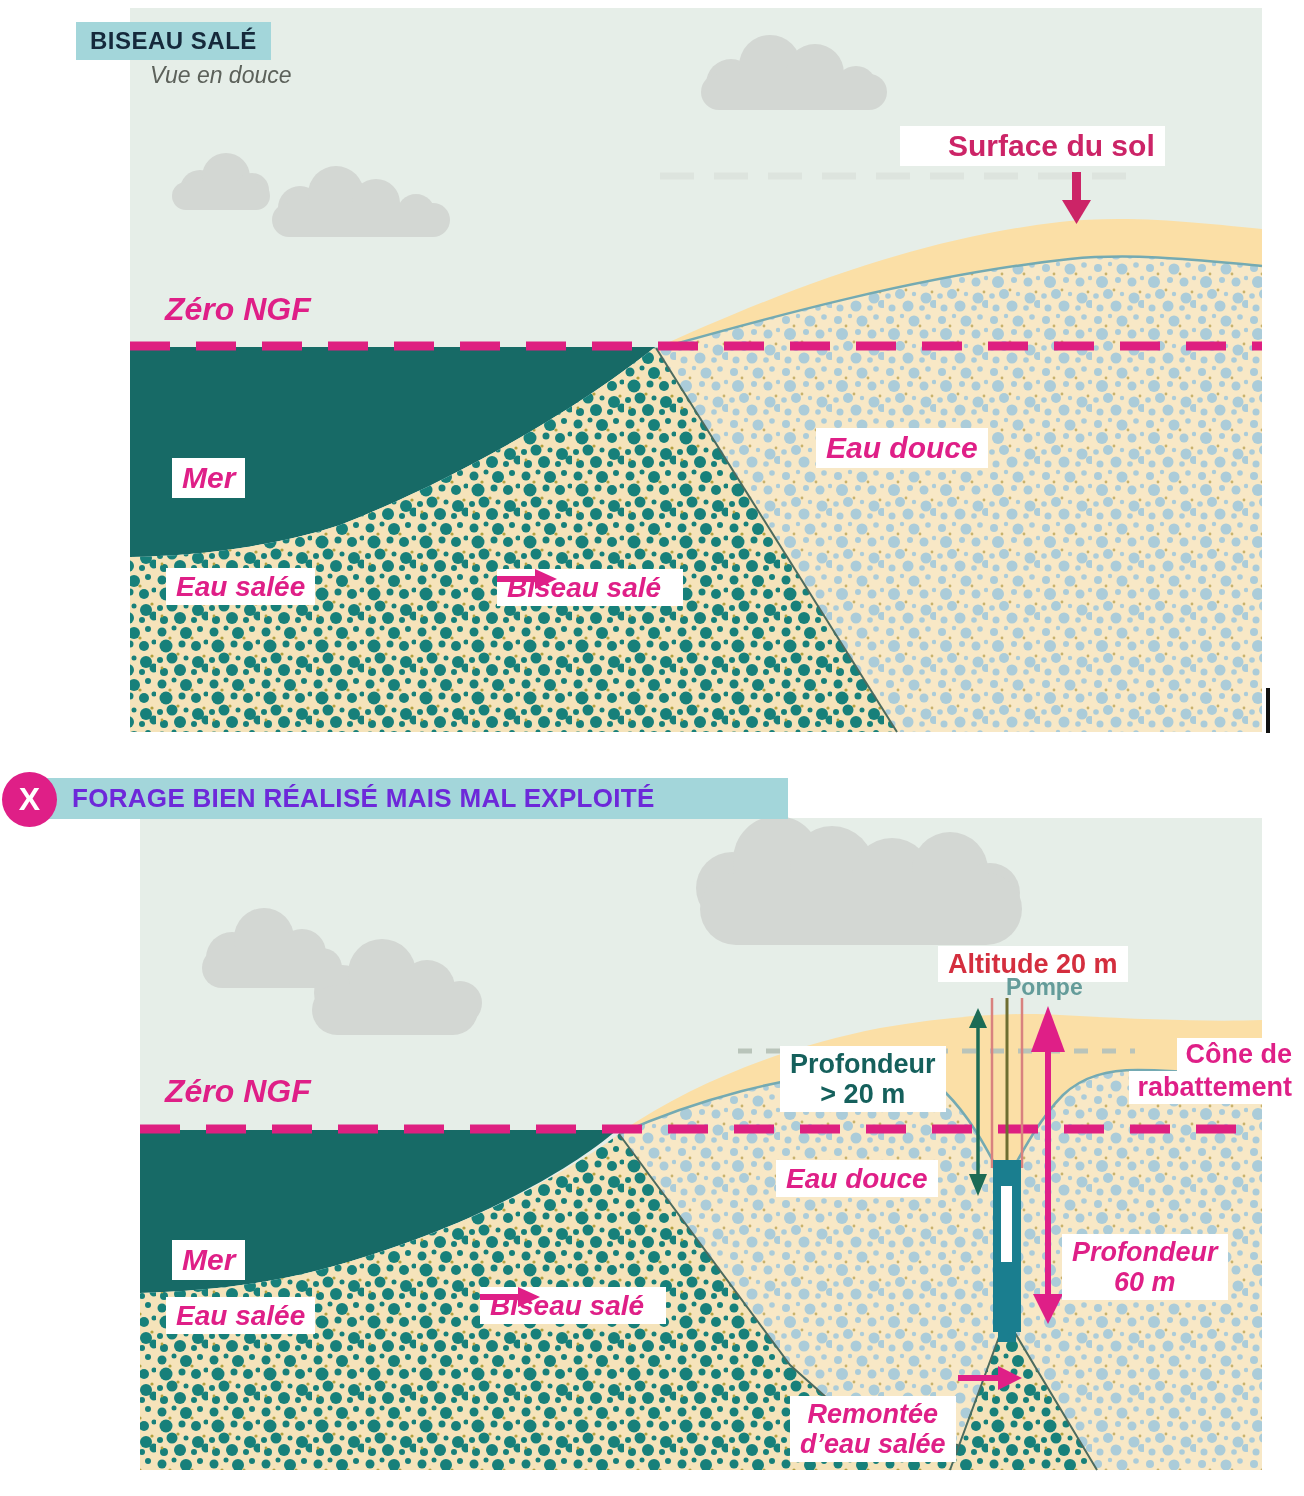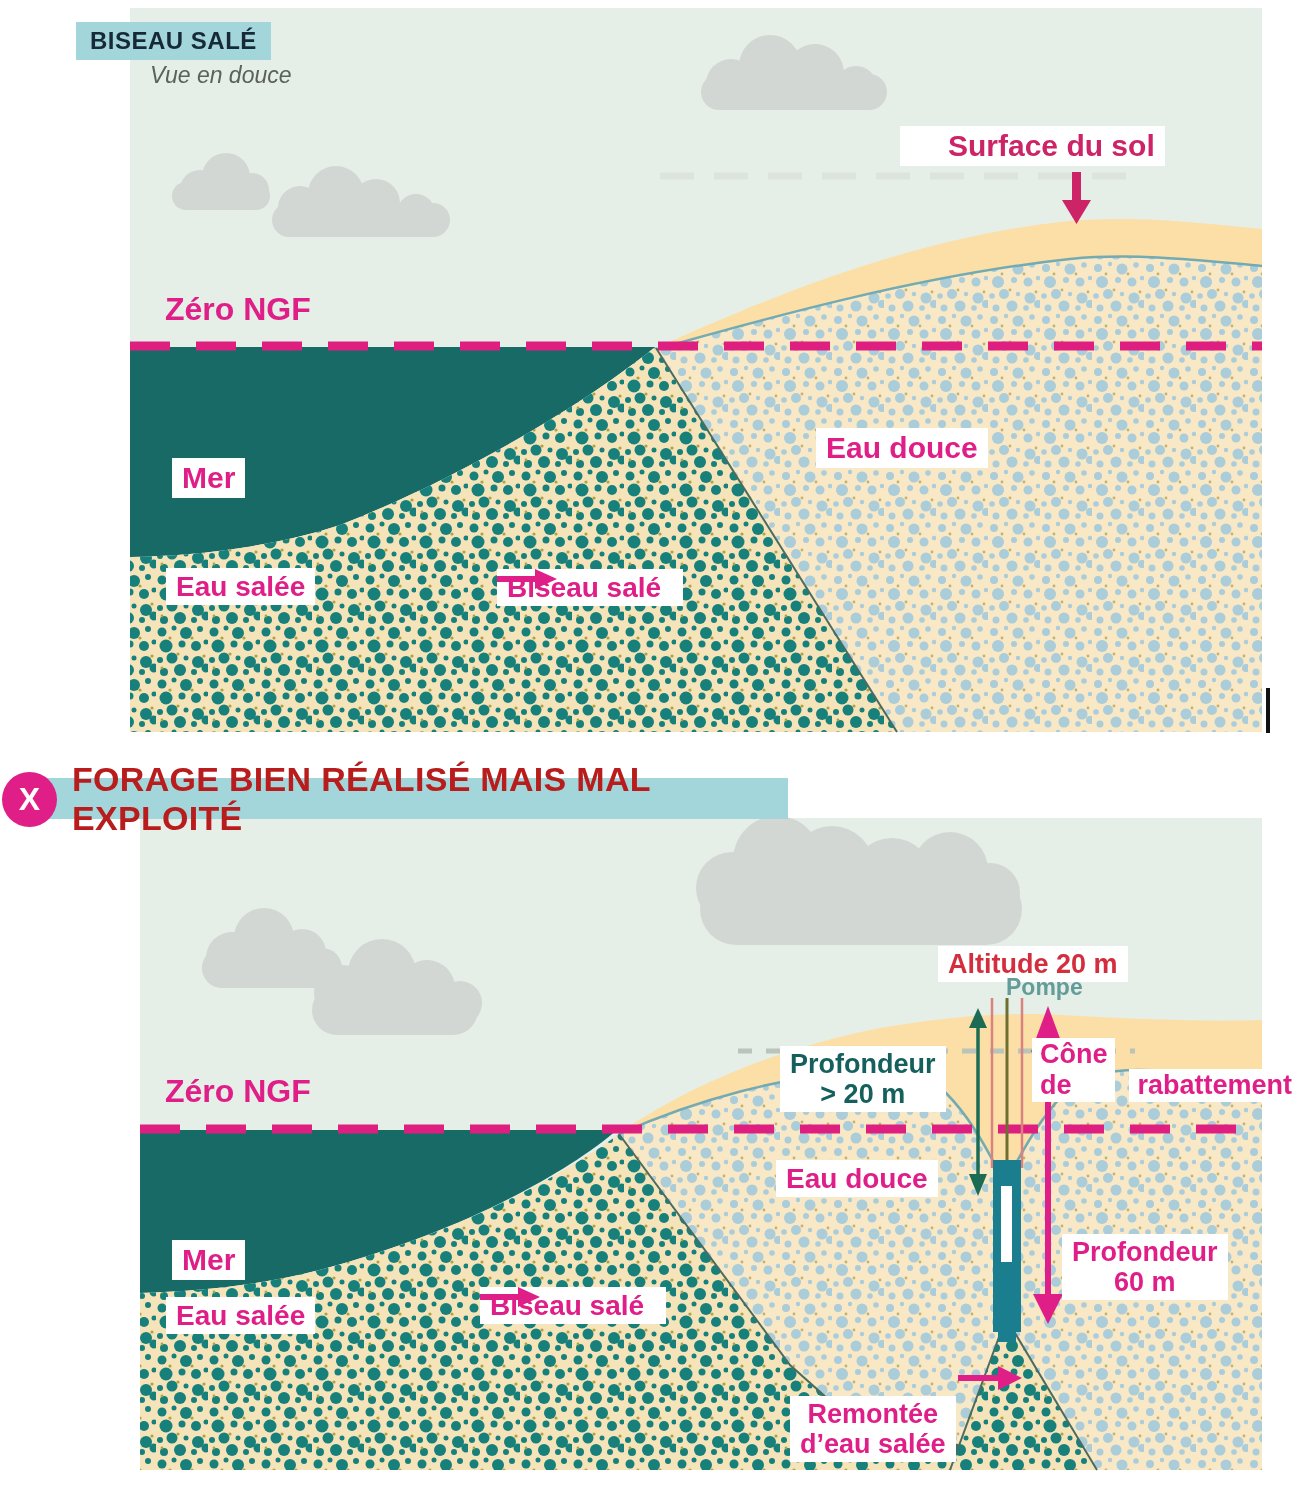--- a/index.html
+++ b/index.html
@@ -1,41 +1,41 @@
 <!DOCTYPE html>
 <html><head>
 <meta charset="utf-8">
 <style>
   html,body{margin:0;padding:0;background:#ffffff;}
   #stage{position:relative;width:1304px;height:1496px;background:#ffffff;overflow:hidden;
          font-family:"Liberation Sans",sans-serif;}
   svg{position:absolute;left:0;top:0;}
   .lbl{position:absolute;font-weight:bold;line-height:1.12;white-space:nowrap;}
   .boxed{background:#ffffff;padding:3px 10px;}
-  .pink{color:#df1f87;}
+  .pink{color:#df1f87;font-style:italic;}
   .crimson{color:#cc2467;padding-left:48px;}
   .red{color:#d42e3e;}
   .dteal{color:#15605c;}
   .f30{font-size:30px;}
   .f28{font-size:28px;}
   .f27{font-size:27px;text-align:center;}
   .f32{font-size:32px;}
   .header-badge{position:absolute;left:76px;top:22px;background:#a3d6da;color:#15293b;
     font-size:24px;font-weight:800;padding:5px 14px;letter-spacing:.5px;}
   .subtitle{position:absolute;left:150px;top:62px;color:#5c615a;font-style:italic;font-size:23px;}
   .band2{position:absolute;left:40px;top:778px;width:748px;height:41px;background:#a3d6da;
     display:flex;align-items:center;}
-  .band2 span{color:#b91c1c;font-size:34px;font-weight:800;padding-left:32px;letter-spacing:.3px;}
+  .band2 span{color:#6d28d9;font-size:26px;font-weight:800;padding-left:32px;letter-spacing:.3px;}
   .xbadge{position:absolute;left:2px;top:772px;width:55px;height:55px;border-radius:50%;
     background:#df1f87;color:#ffffff;display:flex;align-items:center;justify-content:center;
     font-size:32px;font-weight:800;}
   .arrow-inline{display:inline-block;vertical-align:middle;margin-left:12px;}
   .two-line{white-space:normal;margin-top:44px;}
   .cone-wrap{position:absolute;left:1100px;top:1038px;width:200px;display:flex;
-    flex-direction:row;align-items:flex-end;gap:14px;justify-content:flex-end;}
+    flex-direction:column;align-items:flex-end;gap:0;justify-content:flex-end;}
   .cone-wrap .chip{background:#ffffff;padding:1px 8px;font-weight:bold;font-size:27px;color:#df1f87;}
   .center{text-align:center;}
 </style>
 </head>
 <body>
 
 <div id="stage">
 
 <svg width="1304" height="1496" viewBox="0 0 1304 1496">
   <defs>

